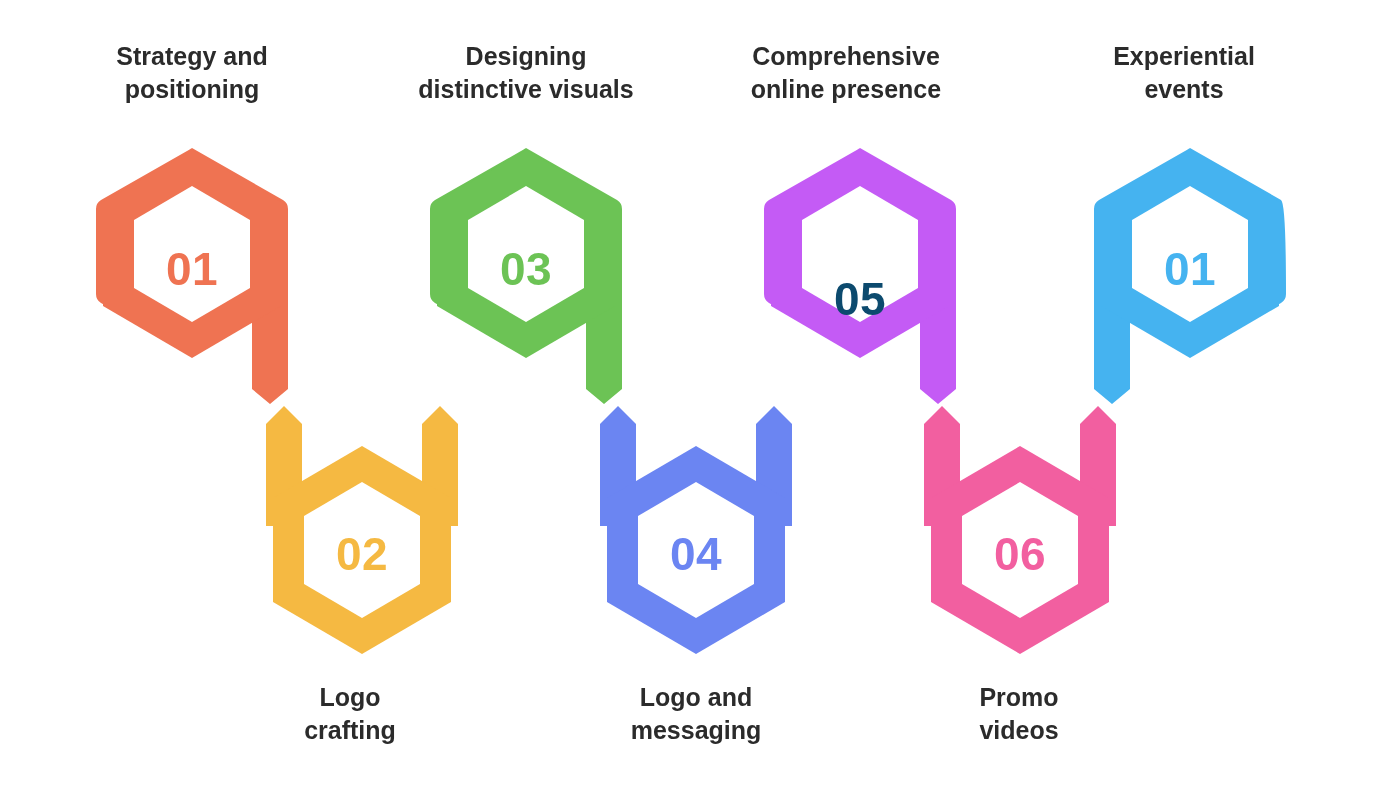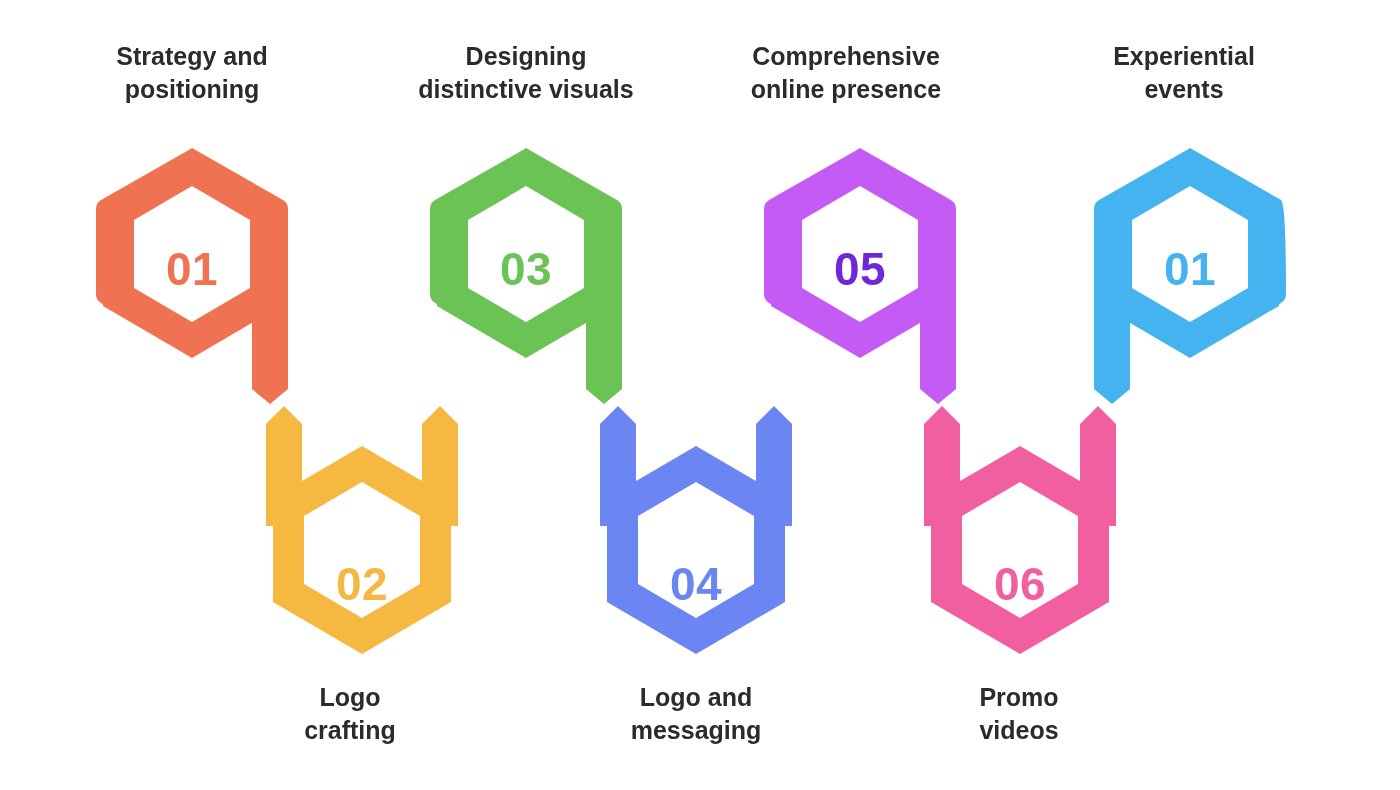--- a/index.html
+++ b/index.html
@@ -46,21 +46,20 @@
     top: 98px;
     text-align: center;
     font-size: 46px;
     font-weight: 700;
     letter-spacing: 0.5px;
     font-family: "Liberation Sans", sans-serif;
     pointer-events: none;
   }
   .row-bottom .node-number {
     top: 98px;
-    margin-top: 30px;
   }
 
   .caption {
     position: absolute;
     width: 300px;
     text-align: center;
     font-size: 25px;
     line-height: 1.33;
     font-weight: 700;
     color: #2b2b2b;
@@ -130,21 +129,21 @@
     </div>
 
     <div class="node row-top" style="left:760px; top:144px;">
       <svg viewBox="0 0 200 260" xmlns="http://www.w3.org/2000/svg">
         <path fill="#C45BF5" d="M100 4 L191 56 Q196 59 196 65 L196 245 L178 260 L160 245 L160 171
              Q160 176 155 179 L105 208 Q100 211 95 208 L9 159 Q4 156 4 150
              L4 65 Q4 59 9 56 L95 7 Q100 4 100 4 Z"></path>
         <path fill="#C45BF5" d="M100 6 L189 58 L189 162 L100 214 L11 162 L11 58 Z"></path>
         <path fill="#ffffff" d="M100 42 L158 76 L158 144 L100 178 L42 144 L42 76 Z"></path>
       </svg>
-      <div class="node-number" style="color:#6d28d9;">05</div>
+      <div class="node-number" style="color:#0c4a6e;margin-top:30px;">05</div>
     </div>
 
     <div class="node row-top" style="left:1090px; top:144px;">
       <svg viewBox="0 0 200 260" xmlns="http://www.w3.org/2000/svg">
         <path fill="#45B3F0" d="M100 4 L191 56 Q196 59 196 150 Q196 156 191 159 L105 208
              Q100 211 95 208 L45 179 Q40 176 40 171 L40 245 L22 260 L4 245
              L4 65 Q4 59 9 56 L95 7 Q100 4 100 4 Z"></path>
         <path fill="#45B3F0" d="M100 6 L189 58 L189 162 L100 214 L11 162 L11 58 Z"></path>
         <path fill="#ffffff" d="M100 42 L158 76 L158 144 L100 178 L42 144 L42 76 Z"></path>
       </svg>

